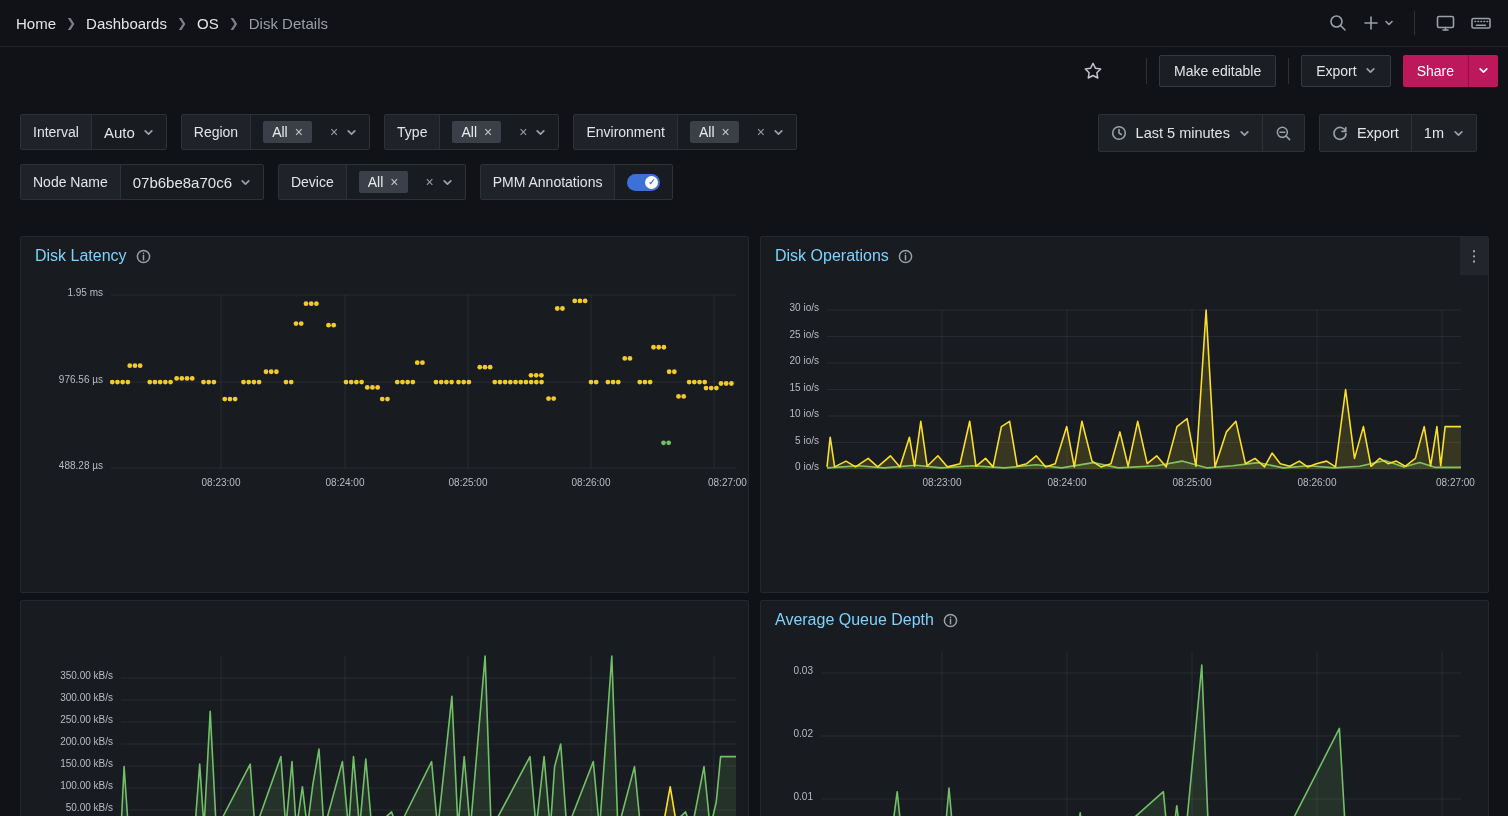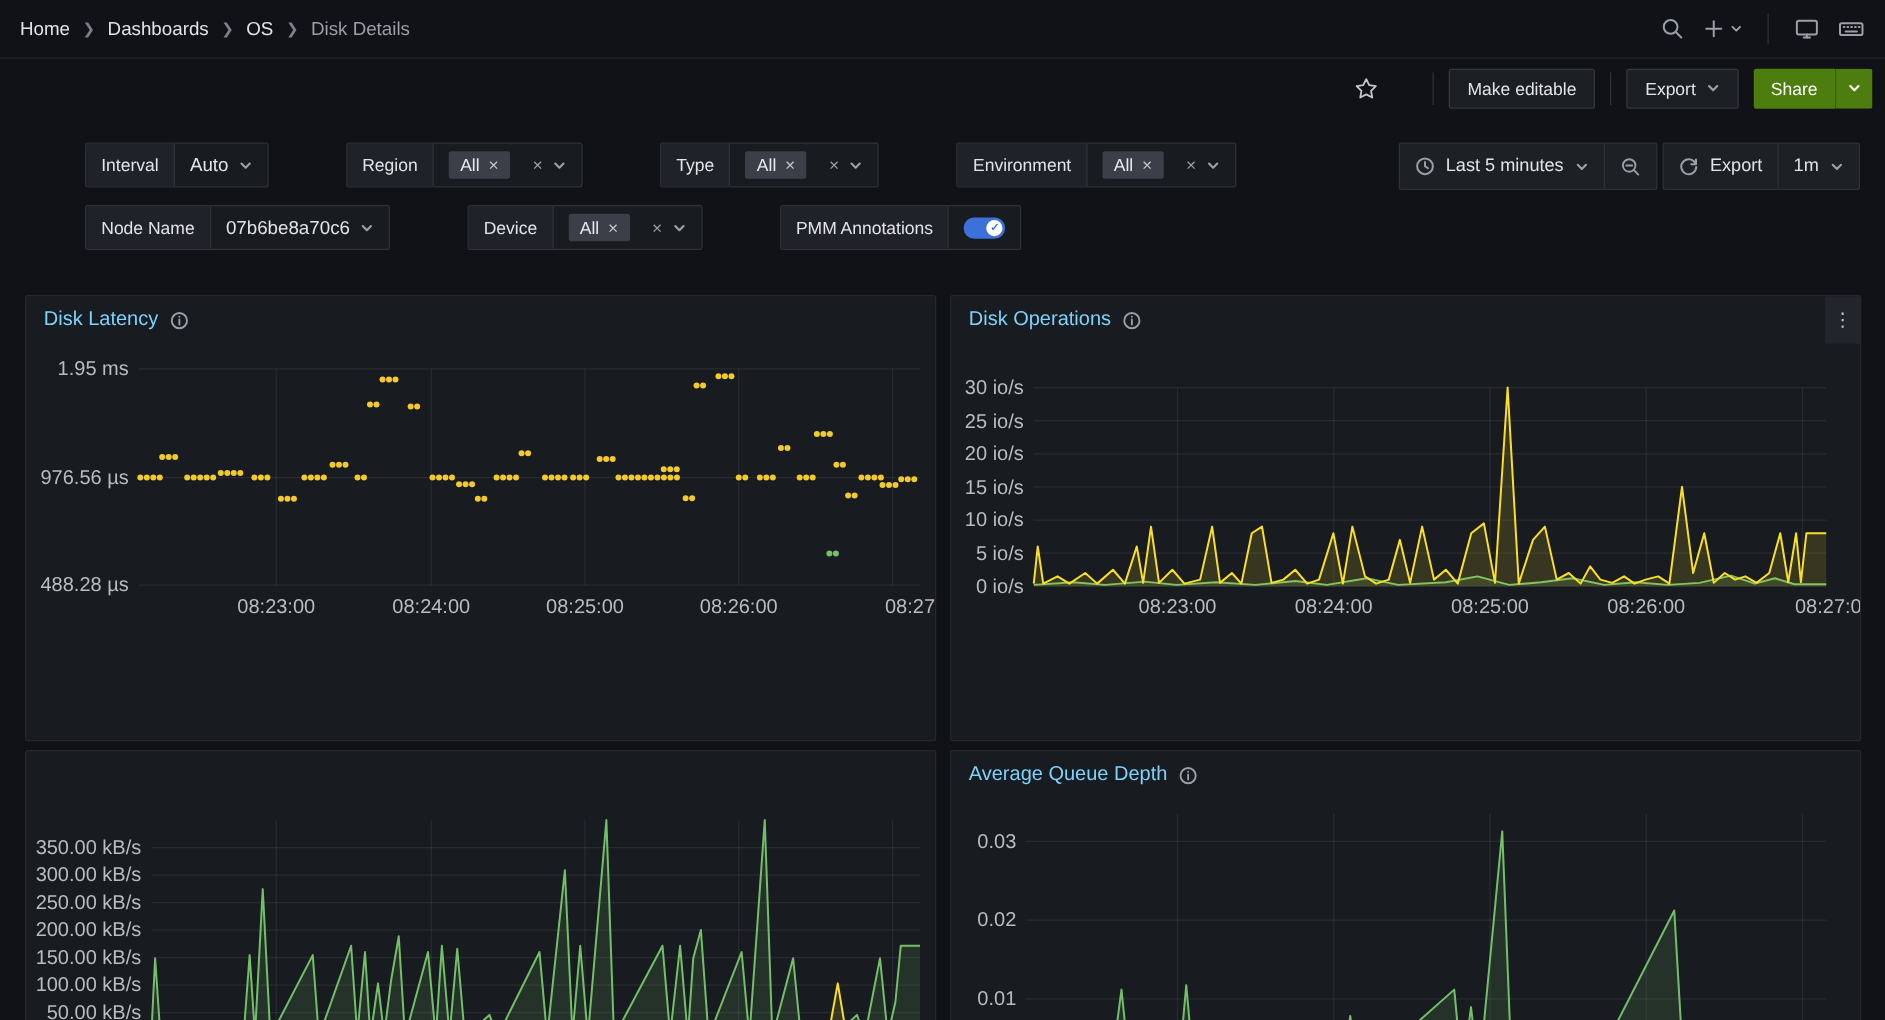--- a/index.html
+++ b/index.html
@@ -16,55 +16,55 @@
   #topnav-right { margin-left:auto; display:flex; align-items:center; gap:14px; }
   .nav-divider { width:1px; height:24px; background:#2c3235; margin:0 6px; }
 
   
   #toolbar { position:absolute; top:47px; left:0; width:1508px; height:47px;
     display:flex; align-items:center; justify-content:flex-end; padding:0 10px; gap:12px; }
   .tb-divider { width:1px; height:26px; background:#2c3235; }
   .btn { height:32px; display:flex; align-items:center; gap:8px; padding:0 14px;
     background:#1b1e23; border:1px solid #34383f; border-radius:2px;
     font-size:14px; color:#e3e4e8; cursor:pointer; }
-  .btn-primary { background:#4d7c0f; border:none; color:#fff; font-weight:500; }
+  .btn-primary { background:#be185d; border:none; color:#fff; font-weight:500; }
   .split { display:flex; }
   .split .main { border-radius:2px 0 0 2px; }
   .split .chev { width:30px; padding:0; justify-content:center; border-radius:0 2px 2px 0;
     border-left:1px solid rgba(0,0,0,0.25); }
 
   
   .controls-row { position:absolute; left:20px; display:flex; align-items:center; gap:14px; }
-  .var-group { display:flex; align-items:stretch; height:36px; border:1px solid #2c3235; border-radius:2px; background:#181b1f;margin-left:48px; }
+  .var-group { display:flex; align-items:stretch; height:36px; border:1px solid #2c3235; border-radius:2px; background:#181b1f; }
   .var-label { display:flex; align-items:center; padding:0 12px; font-size:14px; font-weight:500;
     color:#e3e4e8; background:#1f2228; border-right:1px solid #2c3235; }
   .var-value { display:flex; align-items:center; gap:8px; padding:0 12px; font-size:15px; color:#e3e4e8; cursor:pointer; }
   .chip { display:flex; align-items:center; gap:7px; background:#3a3f48; border-radius:2px;
     padding:3px 9px; font-size:14px; color:#e9eaee; cursor:pointer; }
   .x-glyph { color:#c3c6cc; font-size:14px; line-height:1; cursor:pointer; }
   .dim { color:#9a9fa8; }
 
   .toggle { width:33px; height:17px; background:#3d71d9; border-radius:9px; position:relative; cursor:pointer; }
   .toggle .knob { position:absolute; right:2px; top:2px; width:13px; height:13px; border-radius:50%;
     background:#fff; color:#3d71d9; font-size:9px; font-weight:bold; display:flex; align-items:center; justify-content:center; }
 
-  #timebar { position:absolute; top:114px; right:20px; display:flex; gap:4px;border-radius:17px; }
+  #timebar { position:absolute; top:114px; right:31px; display:flex; gap:14px;border-radius:17px; }
   .ctrl-group { display:flex; align-items:stretch; height:38px; background:#1d2025; border:1px solid #2c3235; border-radius:2px; }
   .ctrl-seg { display:flex; align-items:center; gap:9px; padding:0 12px; font-size:14.5px; font-weight:500; color:#e3e4e8; cursor:pointer; }
   .ctrl-sep { width:1px; background:#2c3235; }
 
   
   .panel { position:absolute; background:#181b1f; border:1px solid #25272e; border-radius:2px; overflow:hidden; }
   .panel-header { position:absolute; top:0; left:0; right:0; height:38px; display:flex; align-items:center;
     padding:0 14px; gap:9px; }
   .panel-title { font-size:16px; font-weight:500; color:#7dd3fc; }
   .kebab { position:absolute; top:0; right:0; width:28px; height:38px; background:#22252b;
     color:#c3c6cc; font-size:15px; display:flex; align-items:center; justify-content:center;
     letter-spacing:0; cursor:pointer; }
-  .axis-label { position:absolute; font-size:16px; color:#b9bcc3; white-space:nowrap; }
+  .axis-label { position:absolute; font-size:10px; color:#b9bcc3; white-space:nowrap; }
   .y-label { text-align:right; }
   .x-label { text-align:center; }
 </style>
 </head>
 <body>
 
 <div id="topnav">
   <span class="crumb">Home</span>
   <span class="crumb-sep">❯</span>
   <span class="crumb">Dashboards</span>

